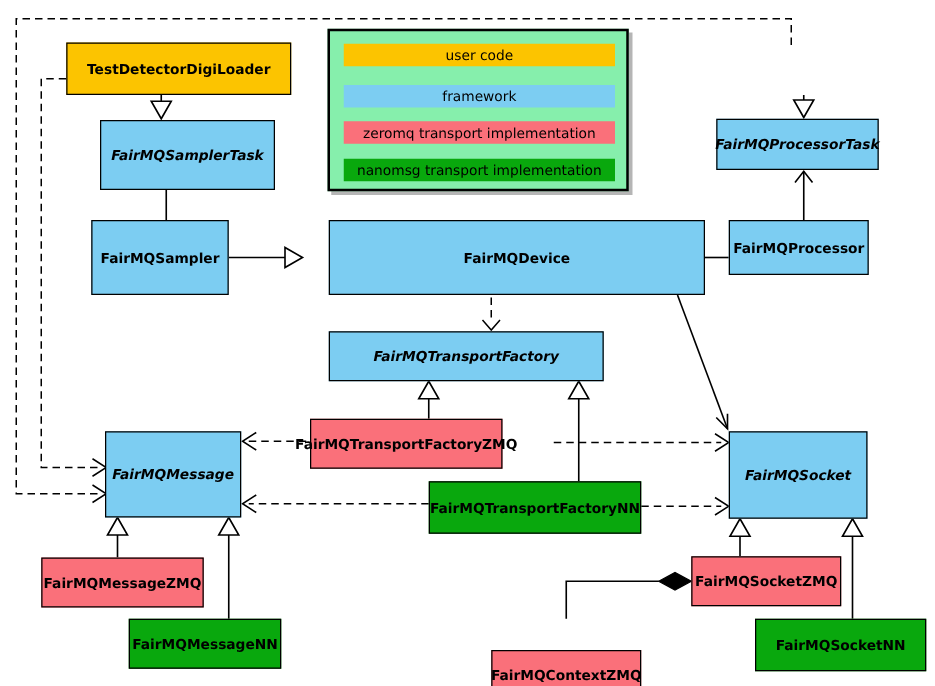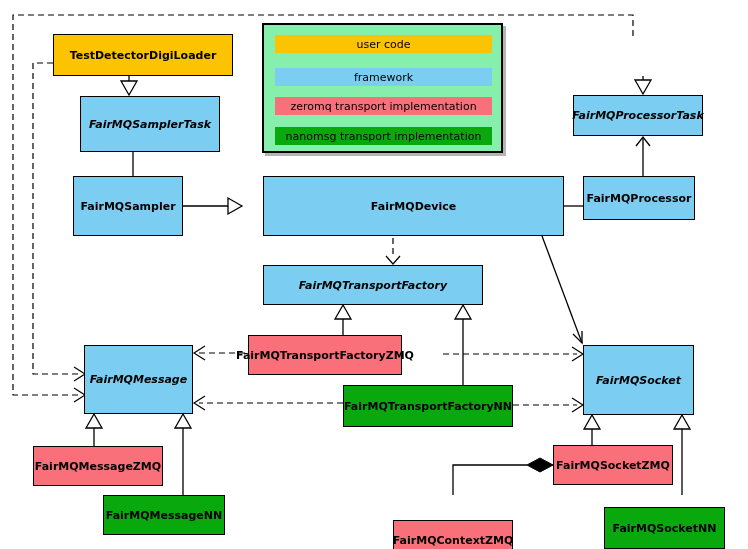--- a/index.html
+++ b/index.html
@@ -30,21 +30,21 @@
   #n-fp   {left:583px;top:176px;width:112px;height:44px;}
   #n-ftf  {left:263px;top:265px;width:220px;height:40px;}
   #n-ftfz {left:248px;top:335px;width:154px;height:40px;}
   #n-ftfn {left:343px;top:385px;width:170px;height:42px;}
   #n-fm   {left:84px; top:345px;width:109px;height:69px;}
   #n-fso  {left:583px;top:345px;width:111px;height:70px;}
   #n-fmz  {left:33px; top:446px;width:130px;height:40px;}
   #n-fmn  {left:103px;top:495px;width:122px;height:40px;}
   #n-fcz  {left:393px;top:520px;width:120px;height:41px;}
   #n-fsz  {left:553px;top:445px;width:120px;height:40px;}
-  #n-fsn  {left:604px;top:495px;width:121px;height:42px;margin-top:12px;}
+  #n-fsn  {left:604px;top:495px;width:137px;height:42px;}
 
   
   .legend{
     position:absolute;z-index:1;left:262px;top:23px;width:241px;height:130px;
     background:#86efac;border:2px solid #000;box-sizing:border-box;
     box-shadow:3px 3px 0 rgba(120,120,120,0.55);
   }
   .legend .bar{
     position:absolute;left:11px;width:217px;height:18px;
     display:flex;align-items:center;justify-content:center;

